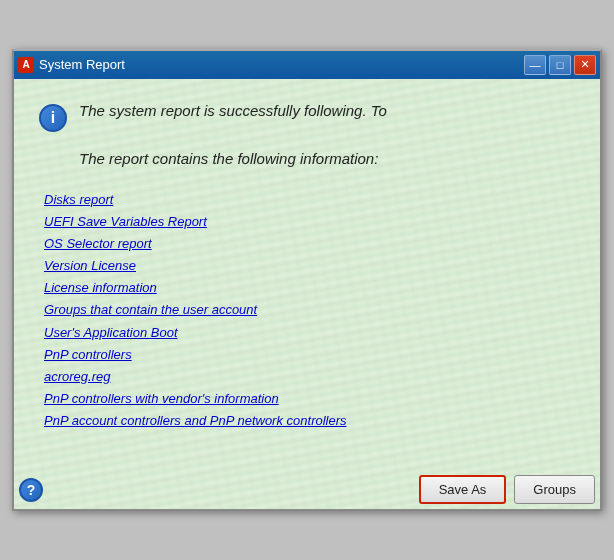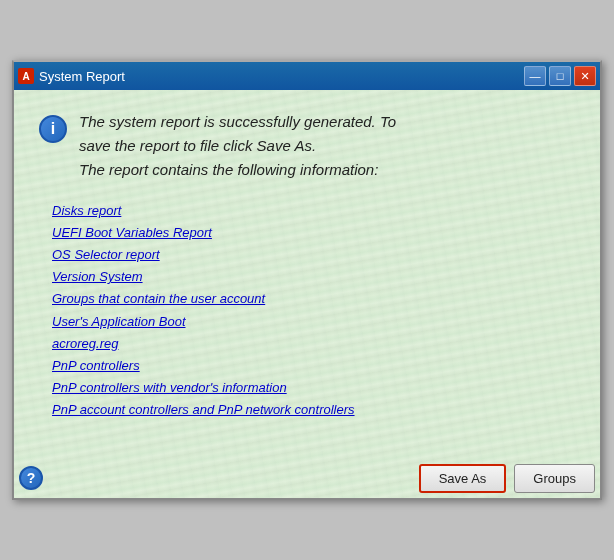--- a/index.html
+++ b/index.html
@@ -137,21 +137,20 @@
     }
 
     .report-link {
       display: block;
       color: #0000cc;
       font-size: 13px;
       font-style: italic;
       text-decoration: underline;
       cursor: pointer;
       line-height: 1.7;
-      margin-left: 8px;
     }
 
     .footer {
       display: flex;
       align-items: center;
       justify-content: space-between;
       padding: 8px 5px 5px 5px;
       border-top: none;
     }
 
@@ -209,36 +208,37 @@
       <div class="titlebar-btn">□</div>
       <div class="titlebar-btn close">✕</div>
     </div>
   </div>
 
   <div class="content">
 
     <div class="message-area">
       <div class="info-icon">i</div>
       <div class="message-text">
-        <span>The system report is successfully generated. To</span><br>
-        <span>save the report to file click Save As.</span><br>
+        <span>The system report is successfully following. To</span><br>
+        <br>
         <span>The report contains the following information:</span>
       </div>
     </div>
 
     <div class="links-section">
 
     <a class="report-link" href="#">Disks report</a>
-        <a class="report-link" href="#">UEFI Boot Variables Report</a>
+        <a class="report-link" href="#">UEFI Save Variables Report</a>
         <a class="report-link" href="#">OS Selector report</a>
-        <a class="report-link" href="#">Version System</a>
+        <a class="report-link" href="#">Version License</a>
+        <a class="report-link" href="#">License information</a>
         <a class="report-link" href="#">Groups that contain the user account</a>
         <a class="report-link" href="#">User's Application Boot</a>
+        <a class="report-link" href="#">PnP controllers</a>
         <a class="report-link" href="#">acroreg.reg</a>
-        <a class="report-link" href="#">PnP controllers</a>
         <a class="report-link" href="#">PnP controllers with vendor's information</a>
         <a class="report-link" href="#">PnP account controllers and PnP network controllers</a>
       </div>
 
   </div>
 
   <div class="footer">
     <div class="help-icon">?</div>
     <div class="footer-buttons">
       <button class="btn primary">Save As</button>

